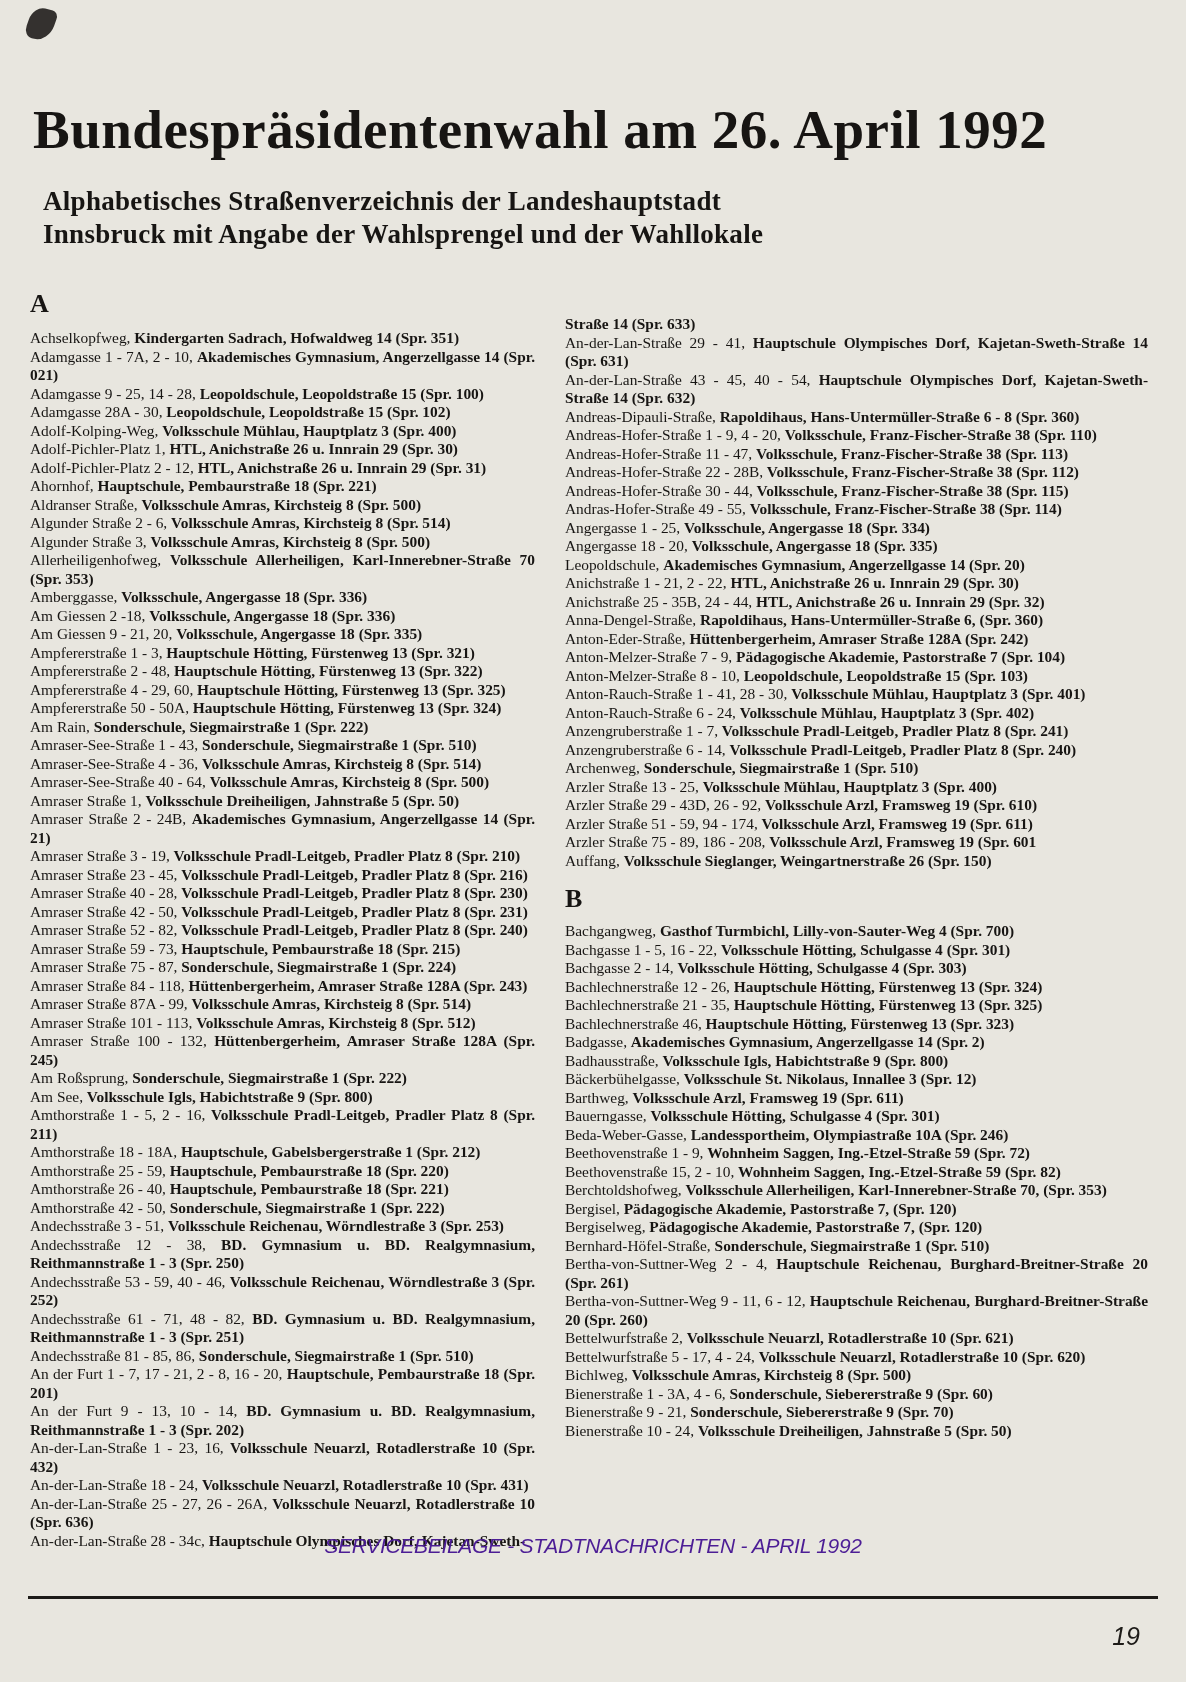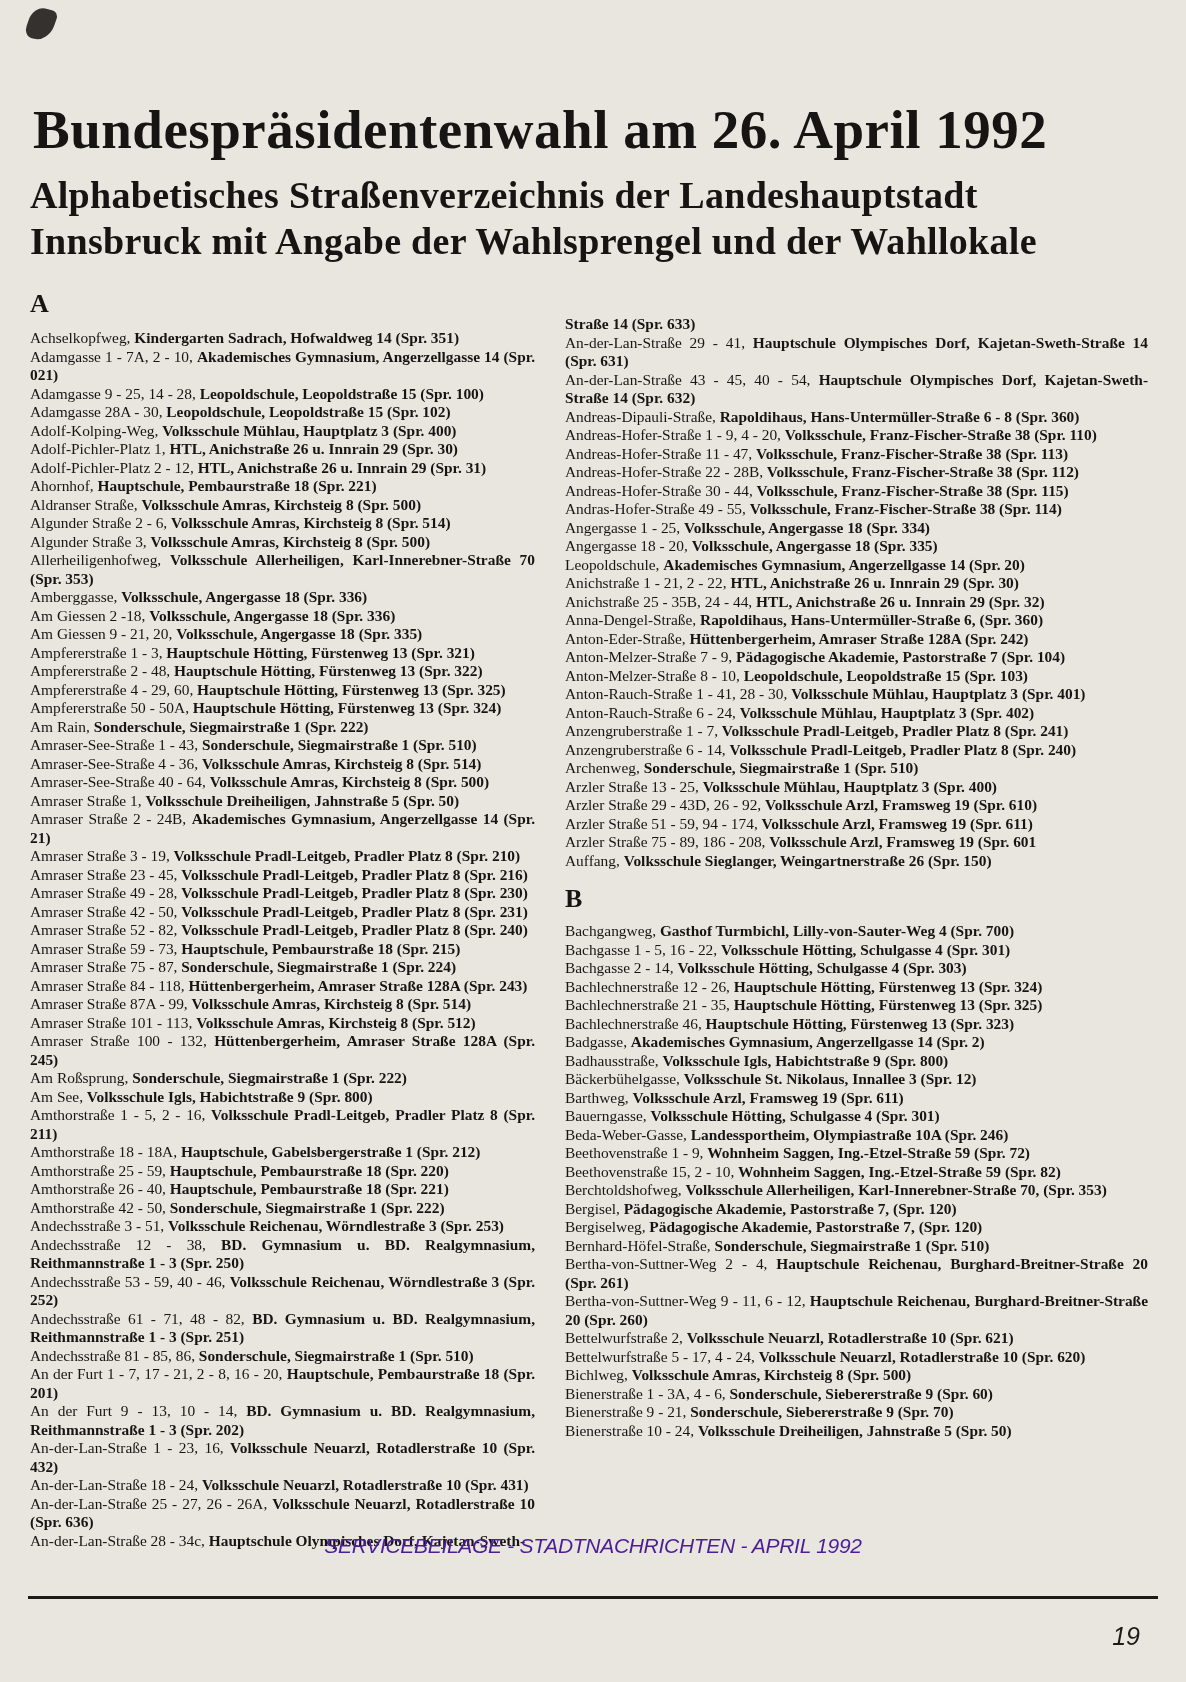--- a/index.html
+++ b/index.html
@@ -17,22 +17,22 @@
     background:#24221f;border-radius:45% 25% 55% 35%;
     transform:rotate(14deg) skewX(-6deg);opacity:.92;
   }
   .title{
     position:absolute;top:98px;left:30px;right:40px;
     font-size:55px;font-weight:bold;line-height:1.05;
     letter-spacing:.5px;margin:3px;
   }
   .subtitle{
     position:absolute;top:172px;left:30px;right:40px;
-    font-size:38px;font-weight:bold;line-height:1.22;
-    margin:0;letter-spacing:.3px;
+    font-size:27px;font-weight:bold;line-height:1.22;
+    margin:13px;letter-spacing:.3px;
   }
   .columns{
     position:absolute;top:285px;left:30px;right:38px;
     display:flex;gap:30px;height:1300px;overflow:hidden;
   }
   .col{min-width:0;}
   .col-left{width:505px;flex:0 0 505px;}
   .col-right{flex:1;padding-top:30px;}
   .section-heading{
     font-size:26px;font-weight:bold;line-height:1;
@@ -98,21 +98,21 @@
         <div class="entry"><span class="street">Ampfererstraße 4 - 29, 60, </span><span class="info">Hauptschule Hötting, Fürstenweg 13 (Spr. 325)</span></div>
         <div class="entry"><span class="street">Ampfererstraße 50 - 50A, </span><span class="info">Hauptschule Hötting, Fürstenweg 13 (Spr. 324)</span></div>
         <div class="entry"><span class="street">Am Rain, </span><span class="info">Sonderschule, Siegmairstraße 1 (Spr. 222)</span></div>
         <div class="entry"><span class="street">Amraser-See-Straße 1 - 43, </span><span class="info">Sonderschule, Siegmairstraße 1 (Spr. 510)</span></div>
         <div class="entry"><span class="street">Amraser-See-Straße 4 - 36, </span><span class="info">Volksschule Amras, Kirchsteig 8 (Spr. 514)</span></div>
         <div class="entry"><span class="street">Amraser-See-Straße 40 - 64, </span><span class="info">Volksschule Amras, Kirchsteig 8 (Spr. 500)</span></div>
         <div class="entry"><span class="street">Amraser Straße 1, </span><span class="info">Volksschule Dreiheiligen, Jahnstraße 5 (Spr. 50)</span></div>
         <div class="entry"><span class="street">Amraser Straße 2 - 24B, </span><span class="info">Akademisches Gymnasium, Angerzellgasse 14 (Spr. 21)</span></div>
         <div class="entry"><span class="street">Amraser Straße 3 - 19, </span><span class="info">Volksschule Pradl-Leitgeb, Pradler Platz 8 (Spr. 210)</span></div>
         <div class="entry"><span class="street">Amraser Straße 23 - 45, </span><span class="info">Volksschule Pradl-Leitgeb, Pradler Platz 8 (Spr. 216)</span></div>
-        <div class="entry"><span class="street">Amraser Straße 49 - 28, </span><span class="info">Volksschule Pradl-Leitgeb, Pradler Platz 8 (Spr. 230)</span></div>
+        <div class="entry"><span class="street">Amraser Straße 40 - 28, </span><span class="info">Volksschule Pradl-Leitgeb, Pradler Platz 8 (Spr. 230)</span></div>
         <div class="entry"><span class="street">Amraser Straße 42 - 50, </span><span class="info">Volksschule Pradl-Leitgeb, Pradler Platz 8 (Spr. 231)</span></div>
         <div class="entry"><span class="street">Amraser Straße 52 - 82, </span><span class="info">Volksschule Pradl-Leitgeb, Pradler Platz 8 (Spr. 240)</span></div>
         <div class="entry"><span class="street">Amraser Straße 59 - 73, </span><span class="info">Hauptschule, Pembaurstraße 18 (Spr. 215)</span></div>
         <div class="entry"><span class="street">Amraser Straße 75 - 87, </span><span class="info">Sonderschule, Siegmairstraße 1 (Spr. 224)</span></div>
         <div class="entry"><span class="street">Amraser Straße 84 - 118, </span><span class="info">Hüttenbergerheim, Amraser Straße 128A (Spr. 243)</span></div>
         <div class="entry"><span class="street">Amraser Straße 87A - 99, </span><span class="info">Volksschule Amras, Kirchsteig 8 (Spr. 514)</span></div>
         <div class="entry"><span class="street">Amraser Straße 101 - 113, </span><span class="info">Volksschule Amras, Kirchsteig 8 (Spr. 512)</span></div>
         <div class="entry"><span class="street">Amraser Straße 100 - 132, </span><span class="info">Hüttenbergerheim, Amraser Straße 128A (Spr. 245)</span></div>
         <div class="entry"><span class="street">Am Roßsprung, </span><span class="info">Sonderschule, Siegmairstraße 1 (Spr. 222)</span></div>
         <div class="entry"><span class="street">Am See, </span><span class="info">Volksschule Igls, Habichtstraße 9 (Spr. 800)</span></div>

